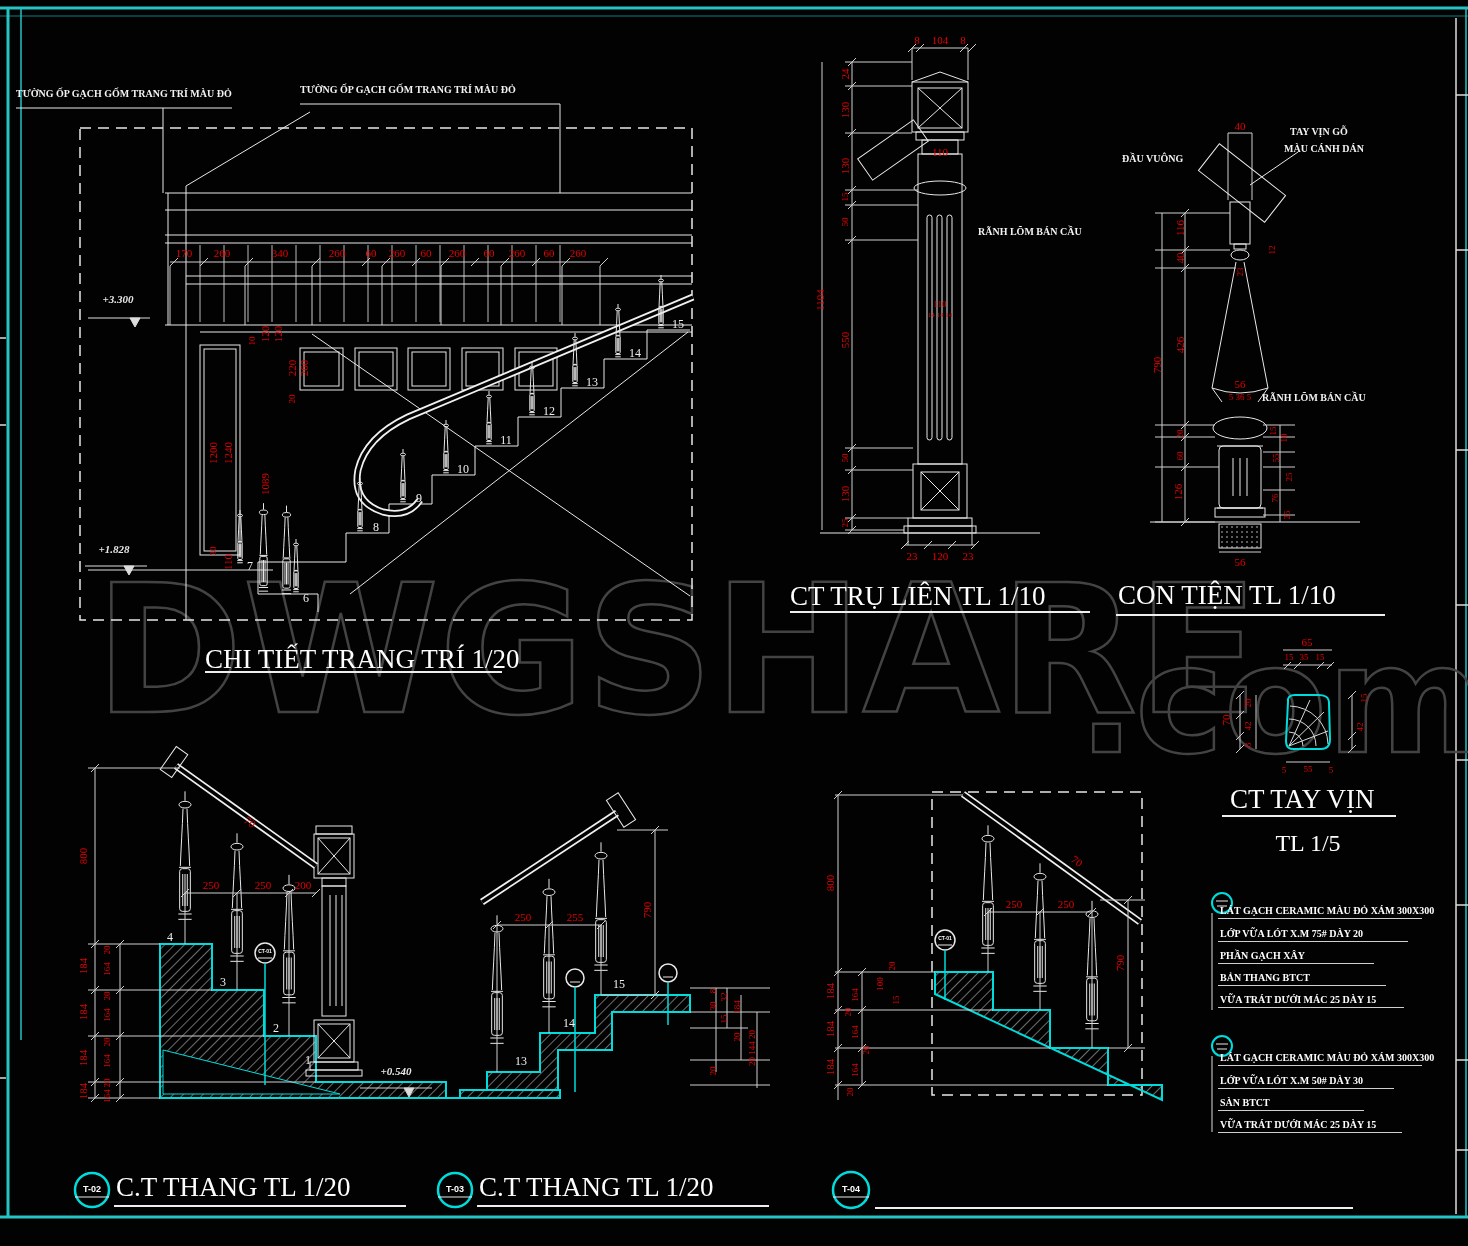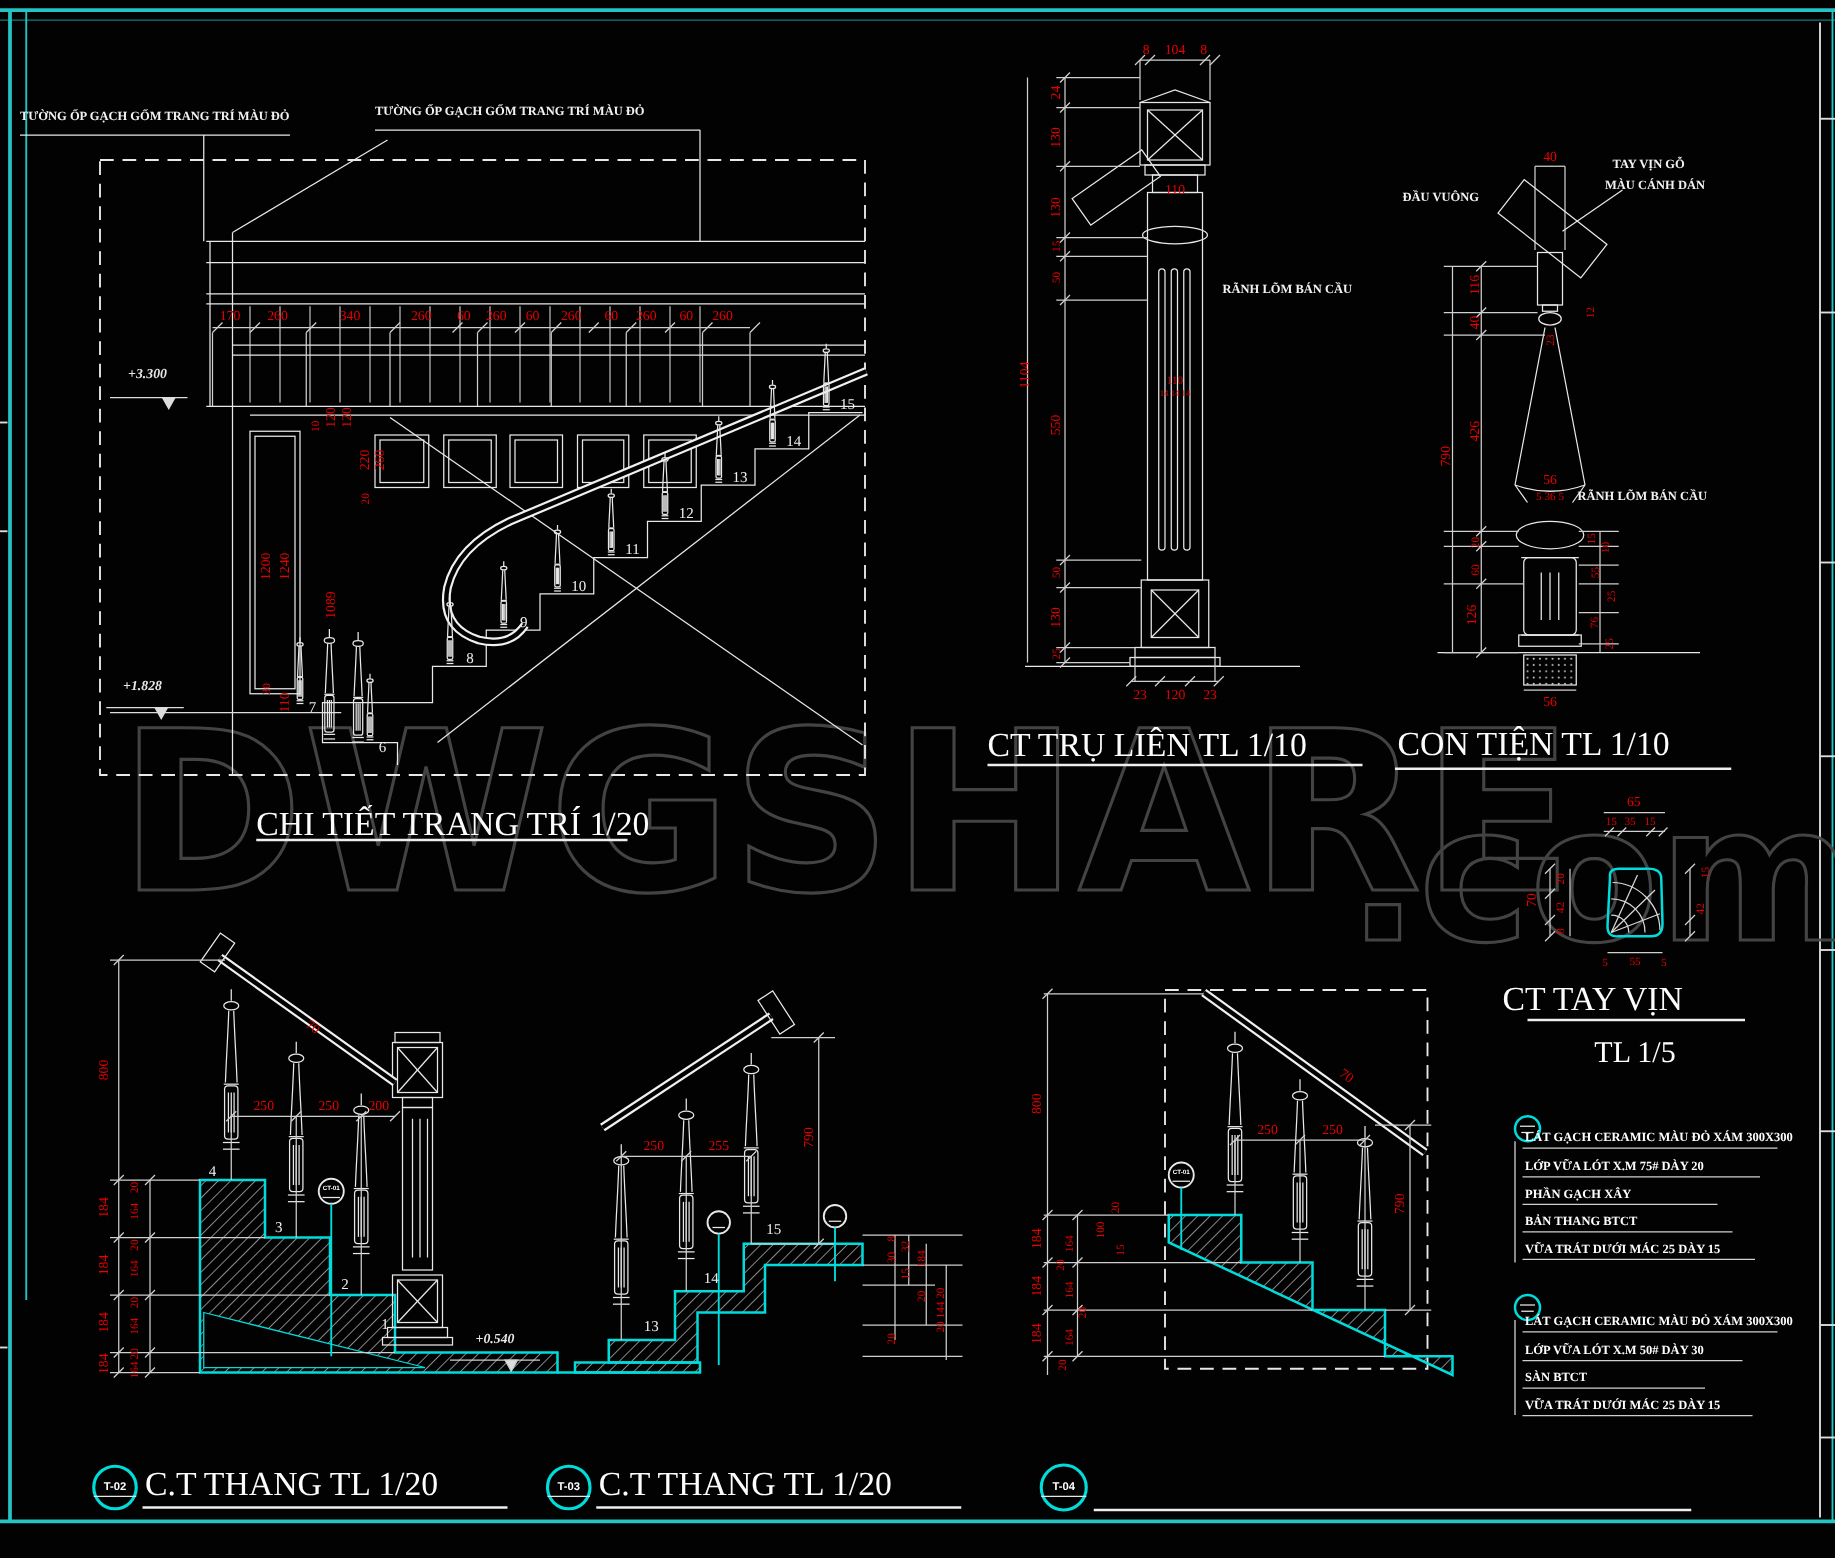--- a/index.html
+++ b/index.html
@@ -531,21 +531,21 @@
 <span class="t d s" style="left:1320px;top:657px">15</span>
 <span class="t d r" style="left:1226px;top:720px">70</span>
 <span class="t d s r" style="left:1248px;top:703px">20</span>
 <span class="t d s r" style="left:1248px;top:726px">42</span>
 <span class="t d s r" style="left:1248px;top:745px">8</span>
 <span class="t d s r" style="left:1364px;top:698px">15</span>
 <span class="t d s r" style="left:1360px;top:727px">42</span>
 <span class="t d s" style="left:1284px;top:770px">5</span>
 <span class="t d s" style="left:1308px;top:769px">55</span>
 <span class="t d s" style="left:1331px;top:770px">5</span>
-<span class="t ttl" style="left:1202px;top:784px">CT TAY VỊN</span>
+<span class="t ttl" style="left:1230px;top:784px">CT TAY VỊN</span>
 <span class="t ttl2" style="left:1308px;top:843px">TL 1/5</span>
 
 <span class="t d r" style="left:83px;top:856px">800</span>
 <span class="t d r" style="left:83px;top:966px">184</span>
 <span class="t d r" style="left:83px;top:1012px">184</span>
 <span class="t d r" style="left:83px;top:1058px">184</span>
 <span class="t d r" style="left:83px;top:1091px">184</span>
 <span class="t d s r" style="left:107px;top:950px">20</span>
 <span class="t d s r" style="left:107px;top:969px">164</span>
 <span class="t d s r" style="left:107px;top:996px">20</span>

